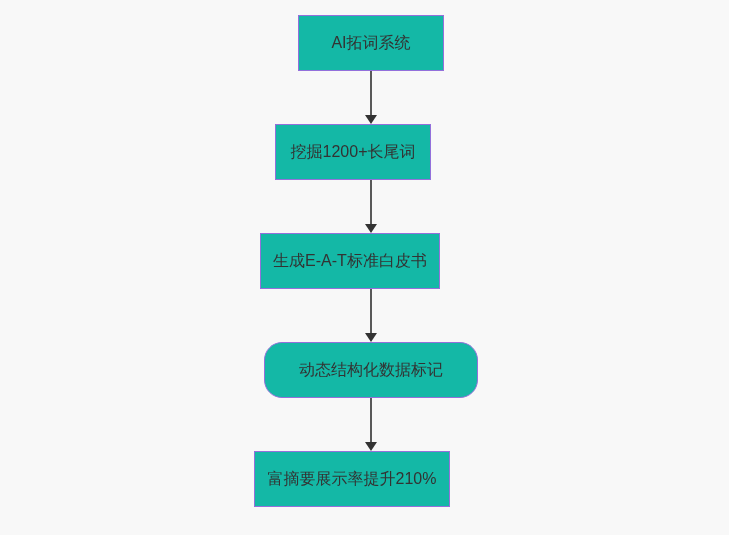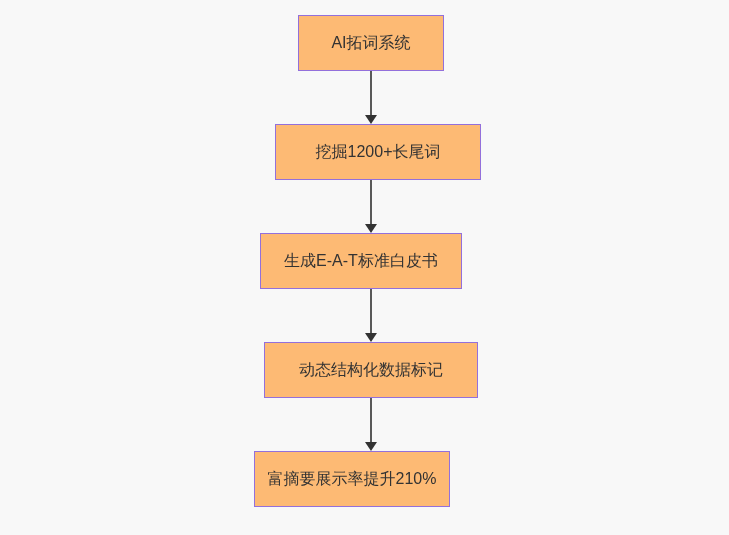--- a/index.html
+++ b/index.html
@@ -12,32 +12,32 @@
     position: relative;
     width: 729px;
     height: 535px;
     background: #f8f8f8;
     overflow: hidden;
   }
   .node {
     position: absolute;
     box-sizing: border-box;
     height: 56px;
-    background: #fdba74;
+    background: #14b8a6;
     border: 1px solid #9370DB;
     color: #333333;
     font-size: 16px;
     line-height: 54px;
     text-align: center;
     white-space: nowrap;
   }
   .node-1 { left: 298px; top: 15px;  width: 146px; }
-  .node-2 { left: 275px; top: 124px; width: 206px; }
-  .node-3 { left: 260px; top: 233px; width: 202px; }
-  .node-4 { left: 264px; top: 342px; width: 214px; }
+  .node-2 { left: 275px; top: 124px; width: 156px; }
+  .node-3 { left: 260px; top: 233px; width: 180px; }
+  .node-4 { left: 264px; top: 342px; width: 214px; border-radius: 18px; }
   .node-5 { left: 254px; top: 451px; width: 196px; }
 
   .edge {
     position: absolute;
     left: 365px;
     width: 12px;
     height: 53px;
   }
   .edge-1 { top: 71px; }
   .edge-2 { top: 180px; }

